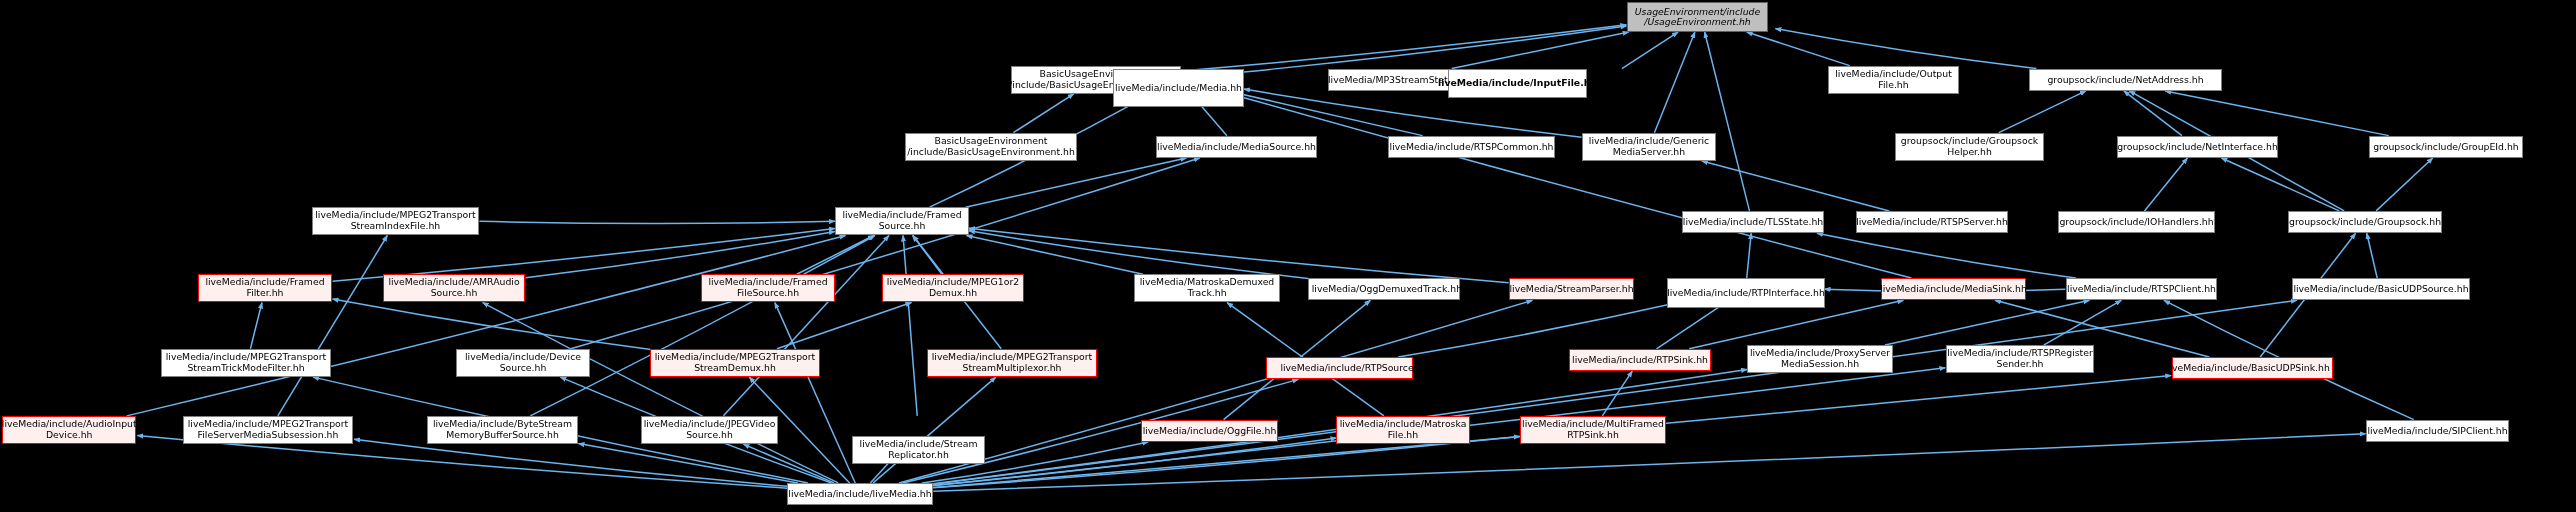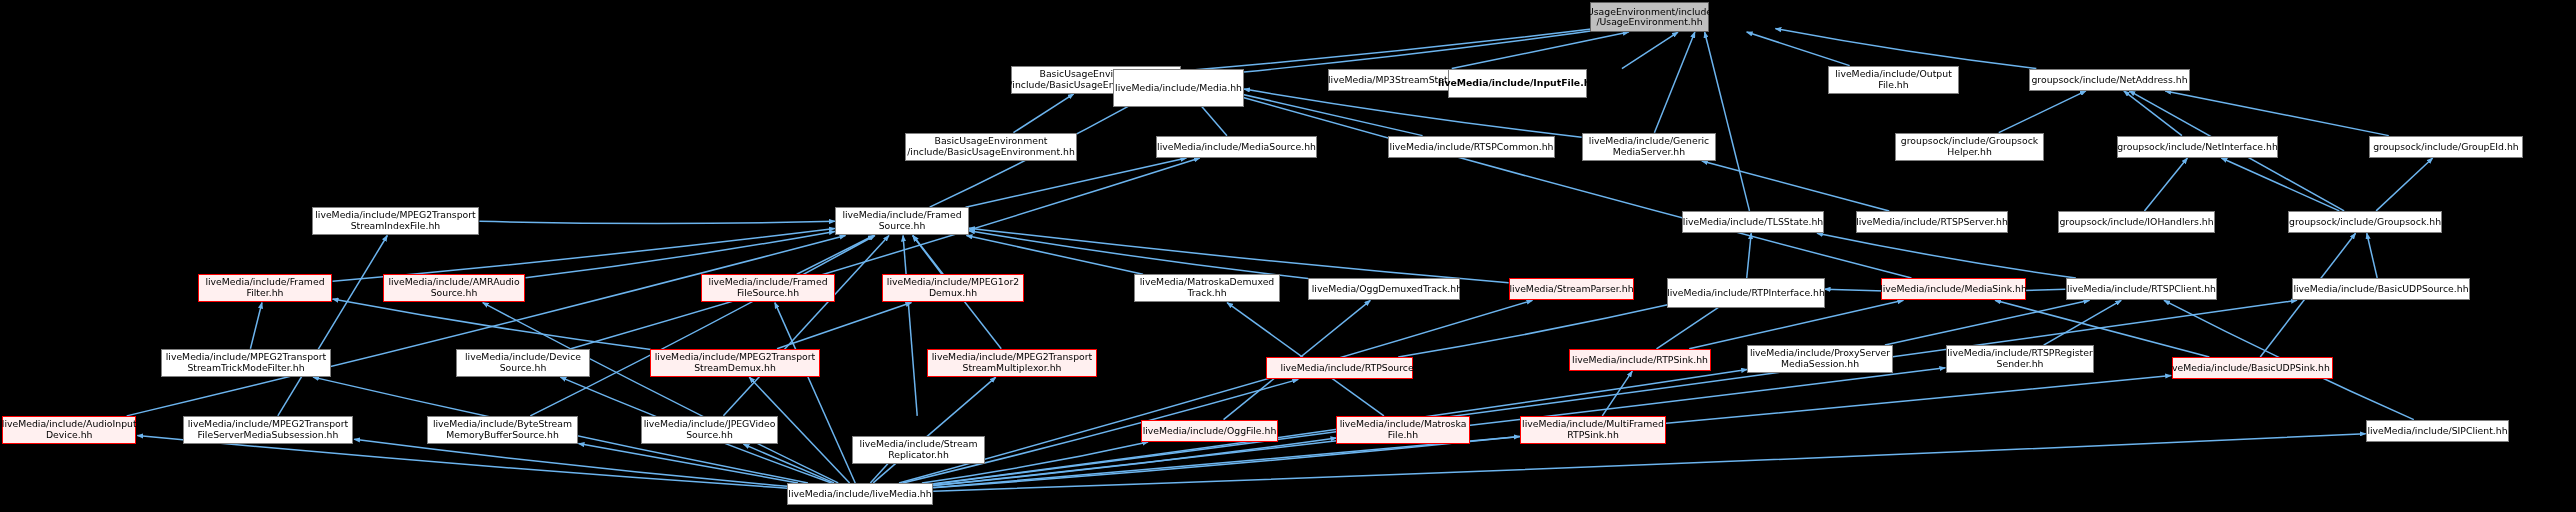--- a/index.html
+++ b/index.html
@@ -98,30 +98,30 @@
         <path d="M 1251 649.2282608695652 Q 1797 578.5 2343 495.7717391304348" stroke="#6cb4ee" stroke-width="2" fill="none" marker-end="url(#ah)"></path>
         <path d="M 1251 651.592926045016 Q 1930 578.5581993569132 2609 493.5234726688103" stroke="#6cb4ee" stroke-width="2" fill="none" marker-end="url(#ah)"></path>
         <path d="M 1251 654.1290840921264 Q 2081.5 584.9525977504018 2912 503.776111408677" stroke="#6cb4ee" stroke-width="2" fill="none" marker-end="url(#ah)"></path>
         <path d="M 1251 649.7827366356057 Q 2165.890909090909 532.3913683178029 3080.7818181818184 403" stroke="#6cb4ee" stroke-width="2" fill="none" marker-end="url(#ah)"></path>
         <path d="M 1123.4347826086957 648 Q 884.9420289855072 533 646.4492753623189 406" stroke="#6cb4ee" stroke-width="2" fill="none" marker-end="url(#ah)"></path>
         <path d="M 1146.3152173913043 648 Q 1092.391304347826 527 1038.4673913043478 406" stroke="#6cb4ee" stroke-width="2" fill="none" marker-end="url(#ah)"></path>
         <path d="M 1205.0363636363636 648 Q 1630 531.5 2054.9636363636364 403" stroke="#6cb4ee" stroke-width="2" fill="none" marker-end="url(#ah)"></path>
       </g>
   </svg>
   <div id="node-layer">
-      <div class="node gray" style="left: 1590px; top: 2.2px; width: 119px; height: 30px;"><span>UsageEnvironment/include
+      <div class="node gray" style="left: 1627px; top: 2.2px; width: 141px; height: 30px; font-style: italic;"><span>UsageEnvironment/include
 /UsageEnvironment.hh</span></div>
       <div class="node" style="left: 1011px; top: 66px; width: 170px; height: 28px;"><span>BasicUsageEnvironment
 /include/BasicUsageEnvironment0.hh</span></div>
       <div class="node" style="left: 1113px; top: 69px; width: 131px; height: 38px; text-align: center;"><span>liveMedia/include/Media.hh</span></div>
       <div class="node" style="left: 1328px; top: 69px; width: 140px; height: 22.4px;"><span>liveMedia/MP3StreamState.hh</span></div>
       <div class="node" style="left: 1448px; top: 69px; width: 139px; height: 29px; font-weight: bold;"><span>liveMedia/include/InputFile.hh</span></div>
       <div class="node" style="left: 1828px; top: 66px; width: 131px; height: 28px;"><span>liveMedia/include/Output
 File.hh</span></div>
-      <div class="node" style="left: 2029px; top: 69px; width: 161px; height: 22.4px;"><span>groupsock/include/NetAddress.hh</span></div>
+      <div class="node" style="left: 2029px; top: 69px; width: 193px; height: 22.4px;"><span>groupsock/include/NetAddress.hh</span></div>
       <div class="node" style="left: 905px; top: 133px; width: 172px; height: 28px;"><span>BasicUsageEnvironment
 /include/BasicUsageEnvironment.hh</span></div>
       <div class="node" style="left: 1156px; top: 136px; width: 161px; height: 22.4px;"><span>liveMedia/include/MediaSource.hh</span></div>
       <div class="node" style="left: 1388px; top: 136px; width: 167px; height: 22.4px;"><span>liveMedia/include/RTSPCommon.hh</span></div>
       <div class="node" style="left: 1582px; top: 133px; width: 134px; height: 28px;"><span>liveMedia/include/Generic
 MediaServer.hh</span></div>
       <div class="node" style="left: 1895px; top: 133px; width: 149px; height: 28px;"><span>groupsock/include/Groupsock
 Helper.hh</span></div>
       <div class="node" style="left: 2117px; top: 136px; width: 161px; height: 22.4px;"><span>groupsock/include/NetInterface.hh</span></div>
       <div class="node" style="left: 2369px; top: 136px; width: 154px; height: 22.4px;"><span>groupsock/include/GroupEId.hh</span></div>

